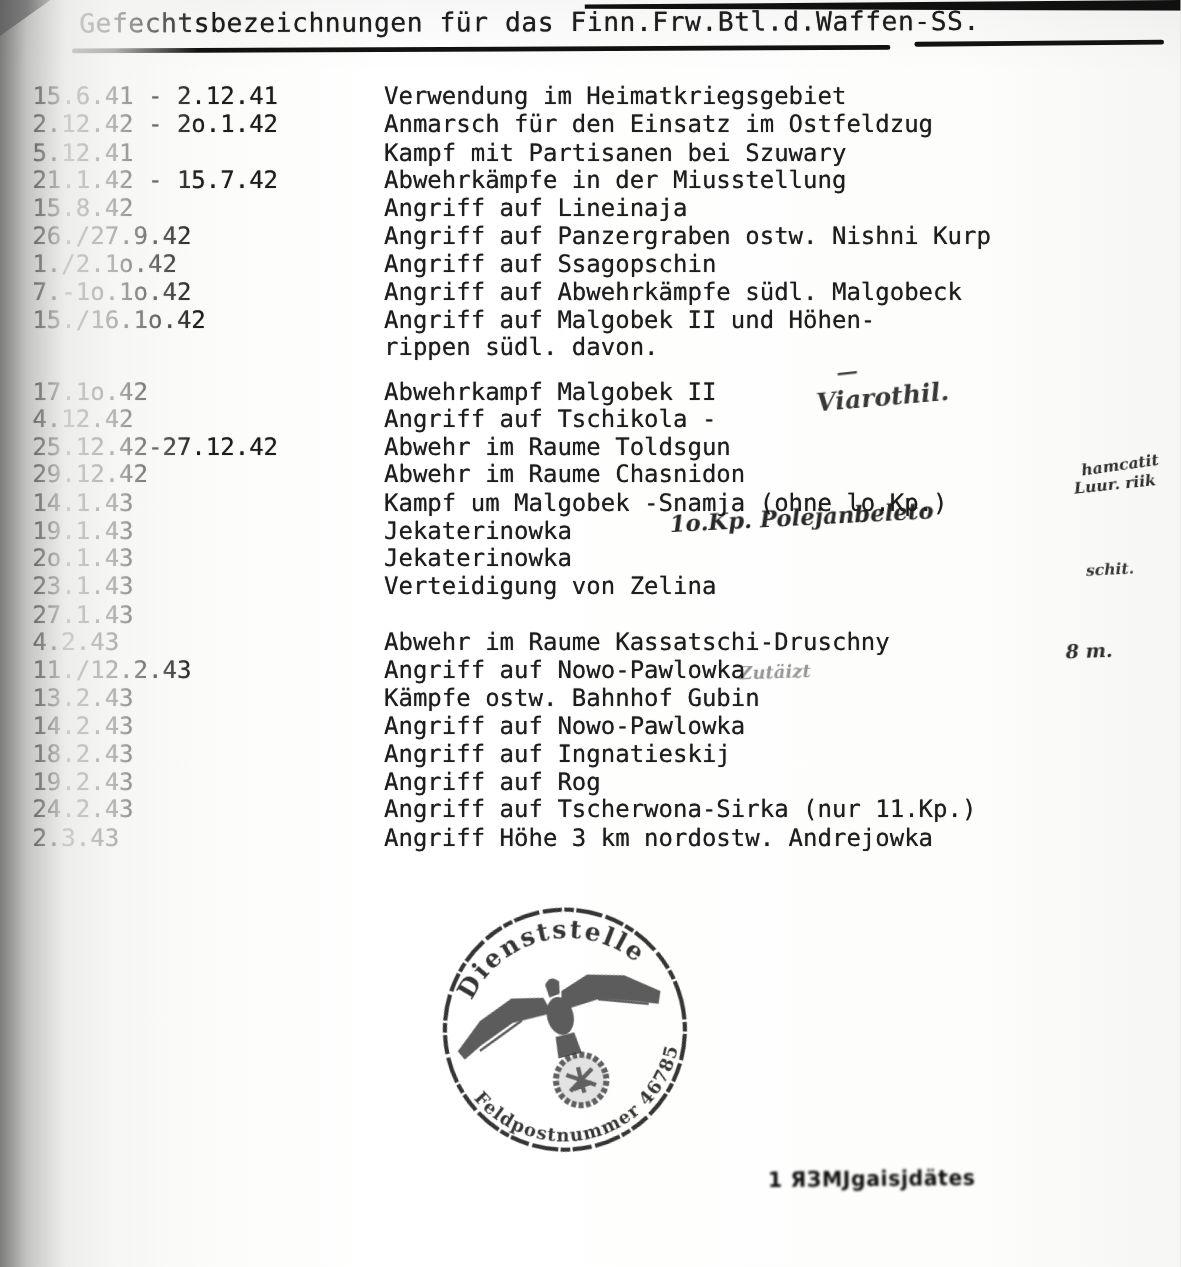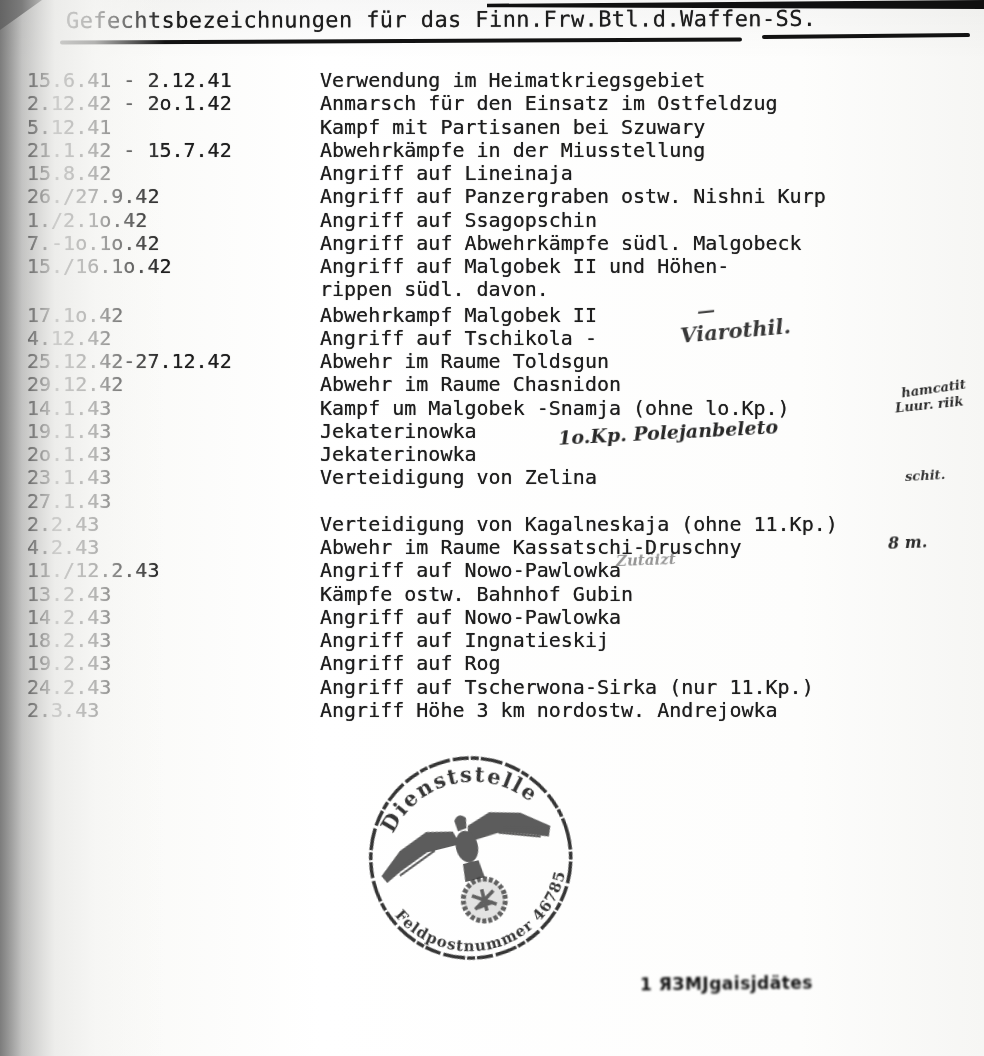--- a/index.html
+++ b/index.html
@@ -18,21 +18,21 @@
   .heading{
     position:absolute;left:66px;top:7px;
     font-size:22px;letter-spacing:0.4px;white-space:pre;
     transform:rotate(-0.15deg);
   }
   .rule{ position:absolute;height:4px;background:#121212;border-radius:2px; }
   .rule-a{ left:60px;top:39px;width:682px;transform:rotate(-0.25deg); }
   .rule-b{ left:762px;top:34px;width:208px;transform:rotate(-0.5deg); }
   .battle-list{ position:absolute;left:0;top:69px;width:984px; }
   .row{ display:flex;line-height:23.25px;font-size:20px; }
-  .row.gap{ margin-top:2px; }
+  .row.gap{ margin-top:13px; }
   .cell-date{ width:320px;padding-left:27px;box-sizing:border-box;white-space:pre;flex:none; }
   .cell-text{ white-space:pre;text-align:right; }
   .hw{
     position:absolute;
     font-family:"DejaVu Serif", serif;
     font-style:italic;font-weight:700;color:#161616;
     filter:blur(0.35px);white-space:pre;
   }
   .left-fade{
     position:absolute;left:0;top:0;bottom:0;width:165px;pointer-events:none;
@@ -143,24 +143,20 @@
       <div class="row tw">
       <span class="cell-date">2o.1.43</span>
       <span class="cell-text">Jekaterinowka</span>
     </div>
       <div class="row tw">
       <span class="cell-date">23.1.43</span>
       <span class="cell-text">Verteidigung von Zelina</span>
     </div>
       <div class="row tw">
       <span class="cell-date">27.1.43</span>
-    </div>
-      <div class="row tw">
-      <span class="cell-date">2.2.43</span>
-      <span class="cell-text">Verteidigung von Kagalneskaja (ohne 11.Kp.)</span>
     </div>
       <div class="row tw">
       <span class="cell-date">4.2.43</span>
       <span class="cell-text">Abwehr im Raume Kassatschi-Druschny</span>
     </div>
       <div class="row tw">
       <span class="cell-date">11./12.2.43</span>
       <span class="cell-text">Angriff auf Nowo-Pawlowka</span>
     </div>
       <div class="row tw">

